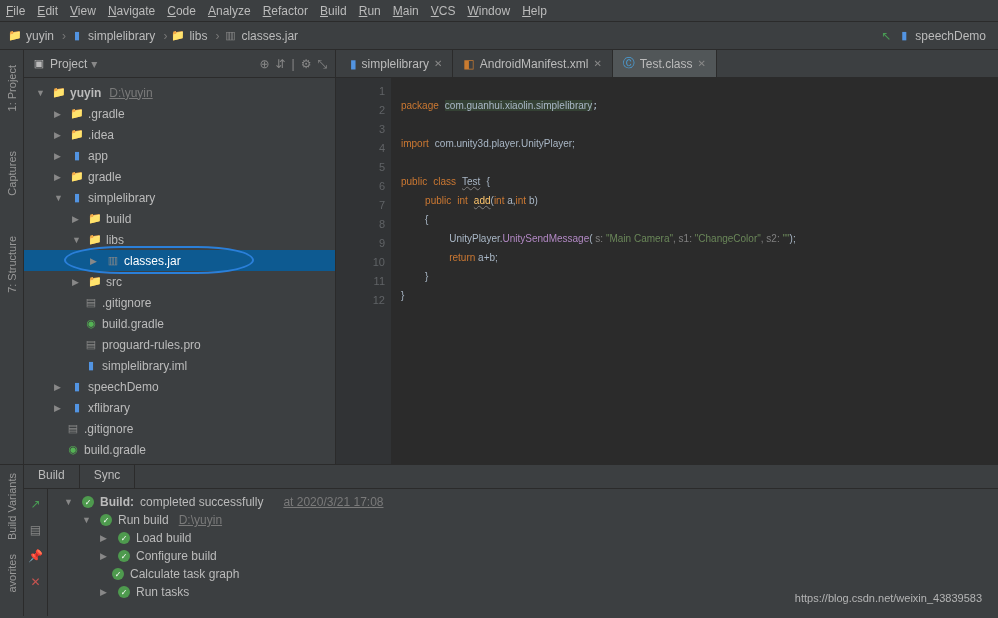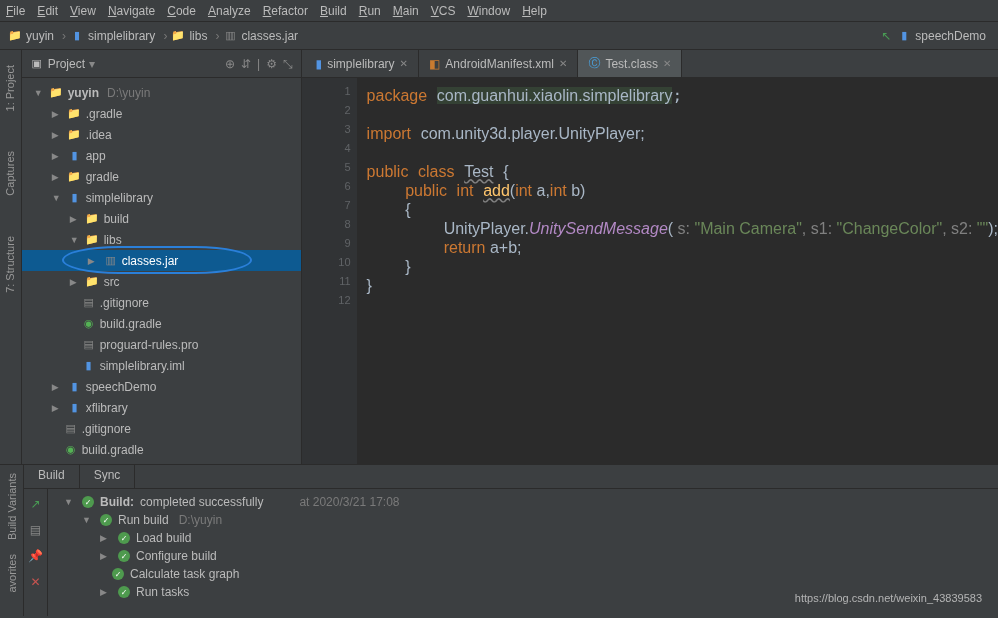--- a/index.html
+++ b/index.html
@@ -23,36 +23,36 @@
 .annot-circle { position:absolute; left:40px; top:-4px; width:190px; height:28px; border:2px solid #2a7fd9; border-radius:60%/100%; pointer-events:none;}
 .arrow { width:12px; color:#888; font-size:9px;}
 .icon { width:14px; height:14px; display:inline-block; font-size:11px; text-align:center;}
 .icon.folder-orange { color:#c97b30;}
 .icon.folder-gray { color:#888;}
 .icon.folder-blue { color:#4a9fd9;}
 .icon.mod { color:#5294e2;}
 .icon.jar { color:#888;}
 .icon.file { color:#888;}
 .icon.gradle { color:#54b254;}
-.dim { color:#7a7a7a; margin-left:4px;}
+.dim { color:#7a7a7a; margin-left:4px;text-decoration:underline;}
 .editor-area { flex:1; display:flex; flex-direction:column; background:#2b2b2b;}
 .tabs { display:flex; height:28px; background:#3c3f41; border-bottom:1px solid #2b2b2b; padding-left:4px;}
 .tab { display:flex; align-items:center; gap:5px; padding:0 10px; border-right:1px solid #2b2b2b; background:#3c3f41;}
 .tab.active { background:#515658;}
 .tab .close { color:#888; font-size:10px;}
 .tab .dotname { display:flex; align-items:center; gap:5px;}
 .code-scroll { flex:1; display:flex; overflow:auto;}
 .gutter { width:55px; background:#313335; color:#606366; text-align:right; padding:4px 6px 0 0; font-family:"Consolas",monospace; font-size:11px; line-height:19px;}
 .gutter div { height:19px;}
-.code { flex:1; font-family:"Consolas",monospace; font-size:16px; padding:8px 0 0 10px; line-height:19px; white-space:pre; color:#a9b7c6;}
+.code { flex:1; font-family:"Consolas",monospace; font-size:10px; padding:18px 0 0 10px; line-height:19px; white-space:pre; color:#a9b7c6;}
 .kw { color:#cc7832;}
 .str { color:#6a8759;}
 .pkg-hl { background:#344134; color:#a9b7c6;}
 .fn { color:#ffc66d;}
-.fni { color:#b389c5; font-style:italic;text-align:right;}
+.fni { color:#b389c5; text-align:right;}
 .comment-hint { color:#808080;}
 .erasure { text-decoration:underline; text-decoration-color:#808080; text-decoration-style:wavy;}
 .build-panel { height:152px; border-top:1px solid #2b2b2b; display:flex;}
 .build-left { width:24px; background:#3c3f41; border-right:1px solid #2b2b2b; display:flex; flex-direction:column; align-items:center; gap:14px; padding-top:8px;}
 .build-left .vtext { writing-mode:vertical-lr; transform:rotate(180deg); font-size:11px; color:#999;}
 .build-main { flex:1; display:flex; flex-direction:column;}
 .build-tabs { display:flex; height:24px; border-bottom:1px solid #2b2b2b;}
 .build-tabs .btab { padding:3px 14px; border-right:1px solid #2b2b2b;}
 .build-tree { padding:4px 0; }
 .build-row { display:flex; align-items:center; gap:6px; height:18px;}
@@ -289,21 +289,21 @@
         <span style="color:#888;">▤</span>
         <span style="color:#888;">📌</span>
         <span style="color:#c75450;">✕</span>
       </div>
       <div class="build-tree" style="flex:1; padding-left:8px;">
         <div class="build-row" style="padding-left:8px">
           <span class="arrow">▼</span>
           <span class="ok-badge">✓</span>
           <b>Build:</b>
             <span> completed successfully</span>
-          <span class="dim" style="margin-left:30px">at 2020/3/21 17:08</span>
+          <span class="dim" style="margin-left:14px">at 2020/3/21 17:08</span>
         </div>
         <div class="build-row" style="padding-left:26px">
           <span class="arrow">▼</span>
           <span class="ok-badge">✓</span>
           <span>Run build</span>
           <span class="dim">D:\yuyin</span>
         </div>
         <div class="build-row" style="padding-left:44px">
             <span class="arrow">▶</span>
             <span class="ok-badge">✓</span>

